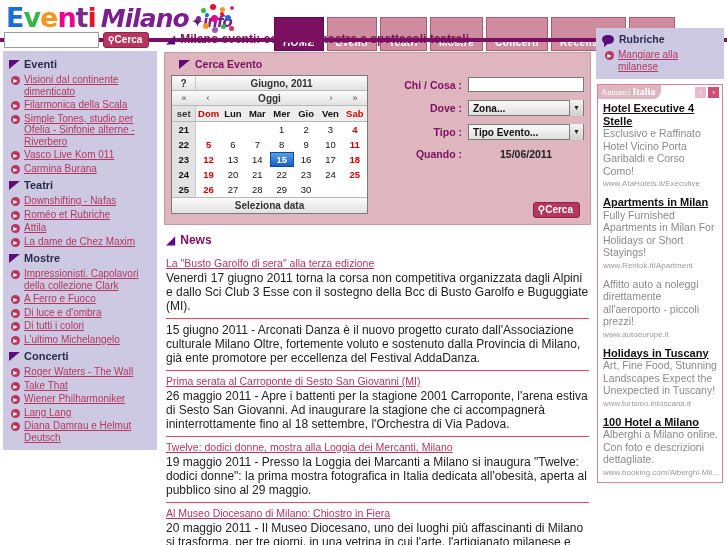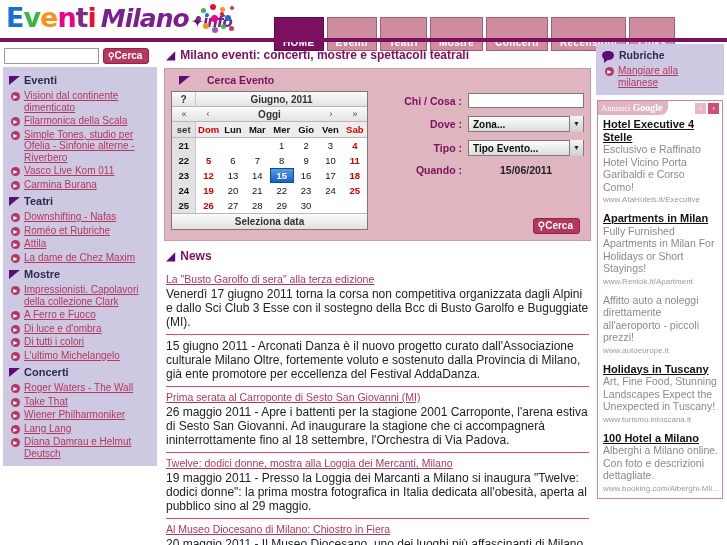--- a/index.html
+++ b/index.html
@@ -27,21 +27,21 @@
   .nav { position:absolute; left:274px; top:17px; display:flex; gap:3px; }
   .nav a { display:block; height:18px; line-height:18px; text-align:center;
            font-size:10px; font-weight:bold; color:#fff; text-decoration:none;
            background:#cf8c9e; border:1px solid #a85c74; padding:16px 8px;
            letter-spacing:.4px; }
   .nav a.active { background:#7b1060; border-color:#5d0a48; }
   .headrule { position:absolute; left:0; top:38px; width:727px; height:4px;
               background:#7b1060; }
 
   
-  .cols { position:absolute; top:44px; left:0; width:727px; height:501px; display:flex; }
+  .cols { position:absolute; top:28px; left:0; width:727px; height:501px; display:flex; }
   .left  { width:160px; }
   .center{ width:435px; }
   .right { width:132px; }
 
   
   .searchrow { padding:4px 4px 3px 4px; display:flex; gap:4px; align-items:center; }
   .searchbox { width:95px; height:16px; border:1px solid #9a9a9a; background:#fff; }
   .cercabtn { height:16px; background:#b5365f; color:#fff; font-size:10px;
               font-weight:bold; border:1px solid #8d2348; border-radius:3px;
               padding:0 6px 0 4px; line-height:14px; white-space:nowrap;
@@ -59,21 +59,21 @@
   .litem a { color:#b5365f; font-size:10px; text-decoration:underline;
              line-height:11.5px; }
 
   
   .sect-title { display:flex; align-items:center; gap:5px; padding:4px 0 6px 6px; }
   .sect-title .ico { color:#5d0a7a; font-size:12px; }
   .sect-title h2 { margin:0; font-size:12px; color:#7b1060; font-weight:bold; }
 
   .searchpanel { margin:0 4px; background:#dfb5c0; border:1px solid #c79aa8;
                  padding:4px 6px 10px 6px; position:relative; }
-  .sp-head { display:flex; align-items:center; gap:17px; padding:1px 0 5px 8px; }
+  .sp-head { display:flex; align-items:center; gap:5px; padding:1px 0 5px 8px; }
   .sp-head .flag2 { width:0; height:0; border-left:11px solid #5d0a7a;
                     border-bottom:9px solid transparent; }
   .sp-head span { font-weight:bold; font-size:10.5px; color:#7b1060; }
   .sp-body { display:flex; }
 
   
   .cal { width:197px; border:1px solid #7a7a7a; background:#f2f2f2;
          font-family:"Liberation Sans",sans-serif; }
   .cal-row1, .cal-row2 { display:flex; border-bottom:1px solid #b8b8b8;
         background:linear-gradient(#fbfbfb,#e3e3e3); height:15px; align-items:center; }
@@ -455,21 +455,21 @@
           <div class="rcatname">Rubriche</div>
         </div>
         <div class="litem">
           <span class="bullet">►</span>
           <a href="#">Mangiare alla milanese</a>
         </div>
       </div>
 
       <div class="adbox">
         <div class="adhead">
-          <div class="adtag"><span>Annunci</span> <b>Google</b></div>
+          <div class="adtag"><span>Annunci</span> <b>Italia</b></div>
           <div class="adnav">
             <span>‹</span>
             <span class="on">›</span>
           </div>
         </div>
 
         <div class="ad">
           <a href="#" class="t">Hotel Executive 4 Stelle</a>
           <div class="d">Esclusivo e Raffinato Hotel Vicino Porta Garibaldi e Corso Como!</div>
           <span class="u">www.AtaHotels.it/Executive</span>

